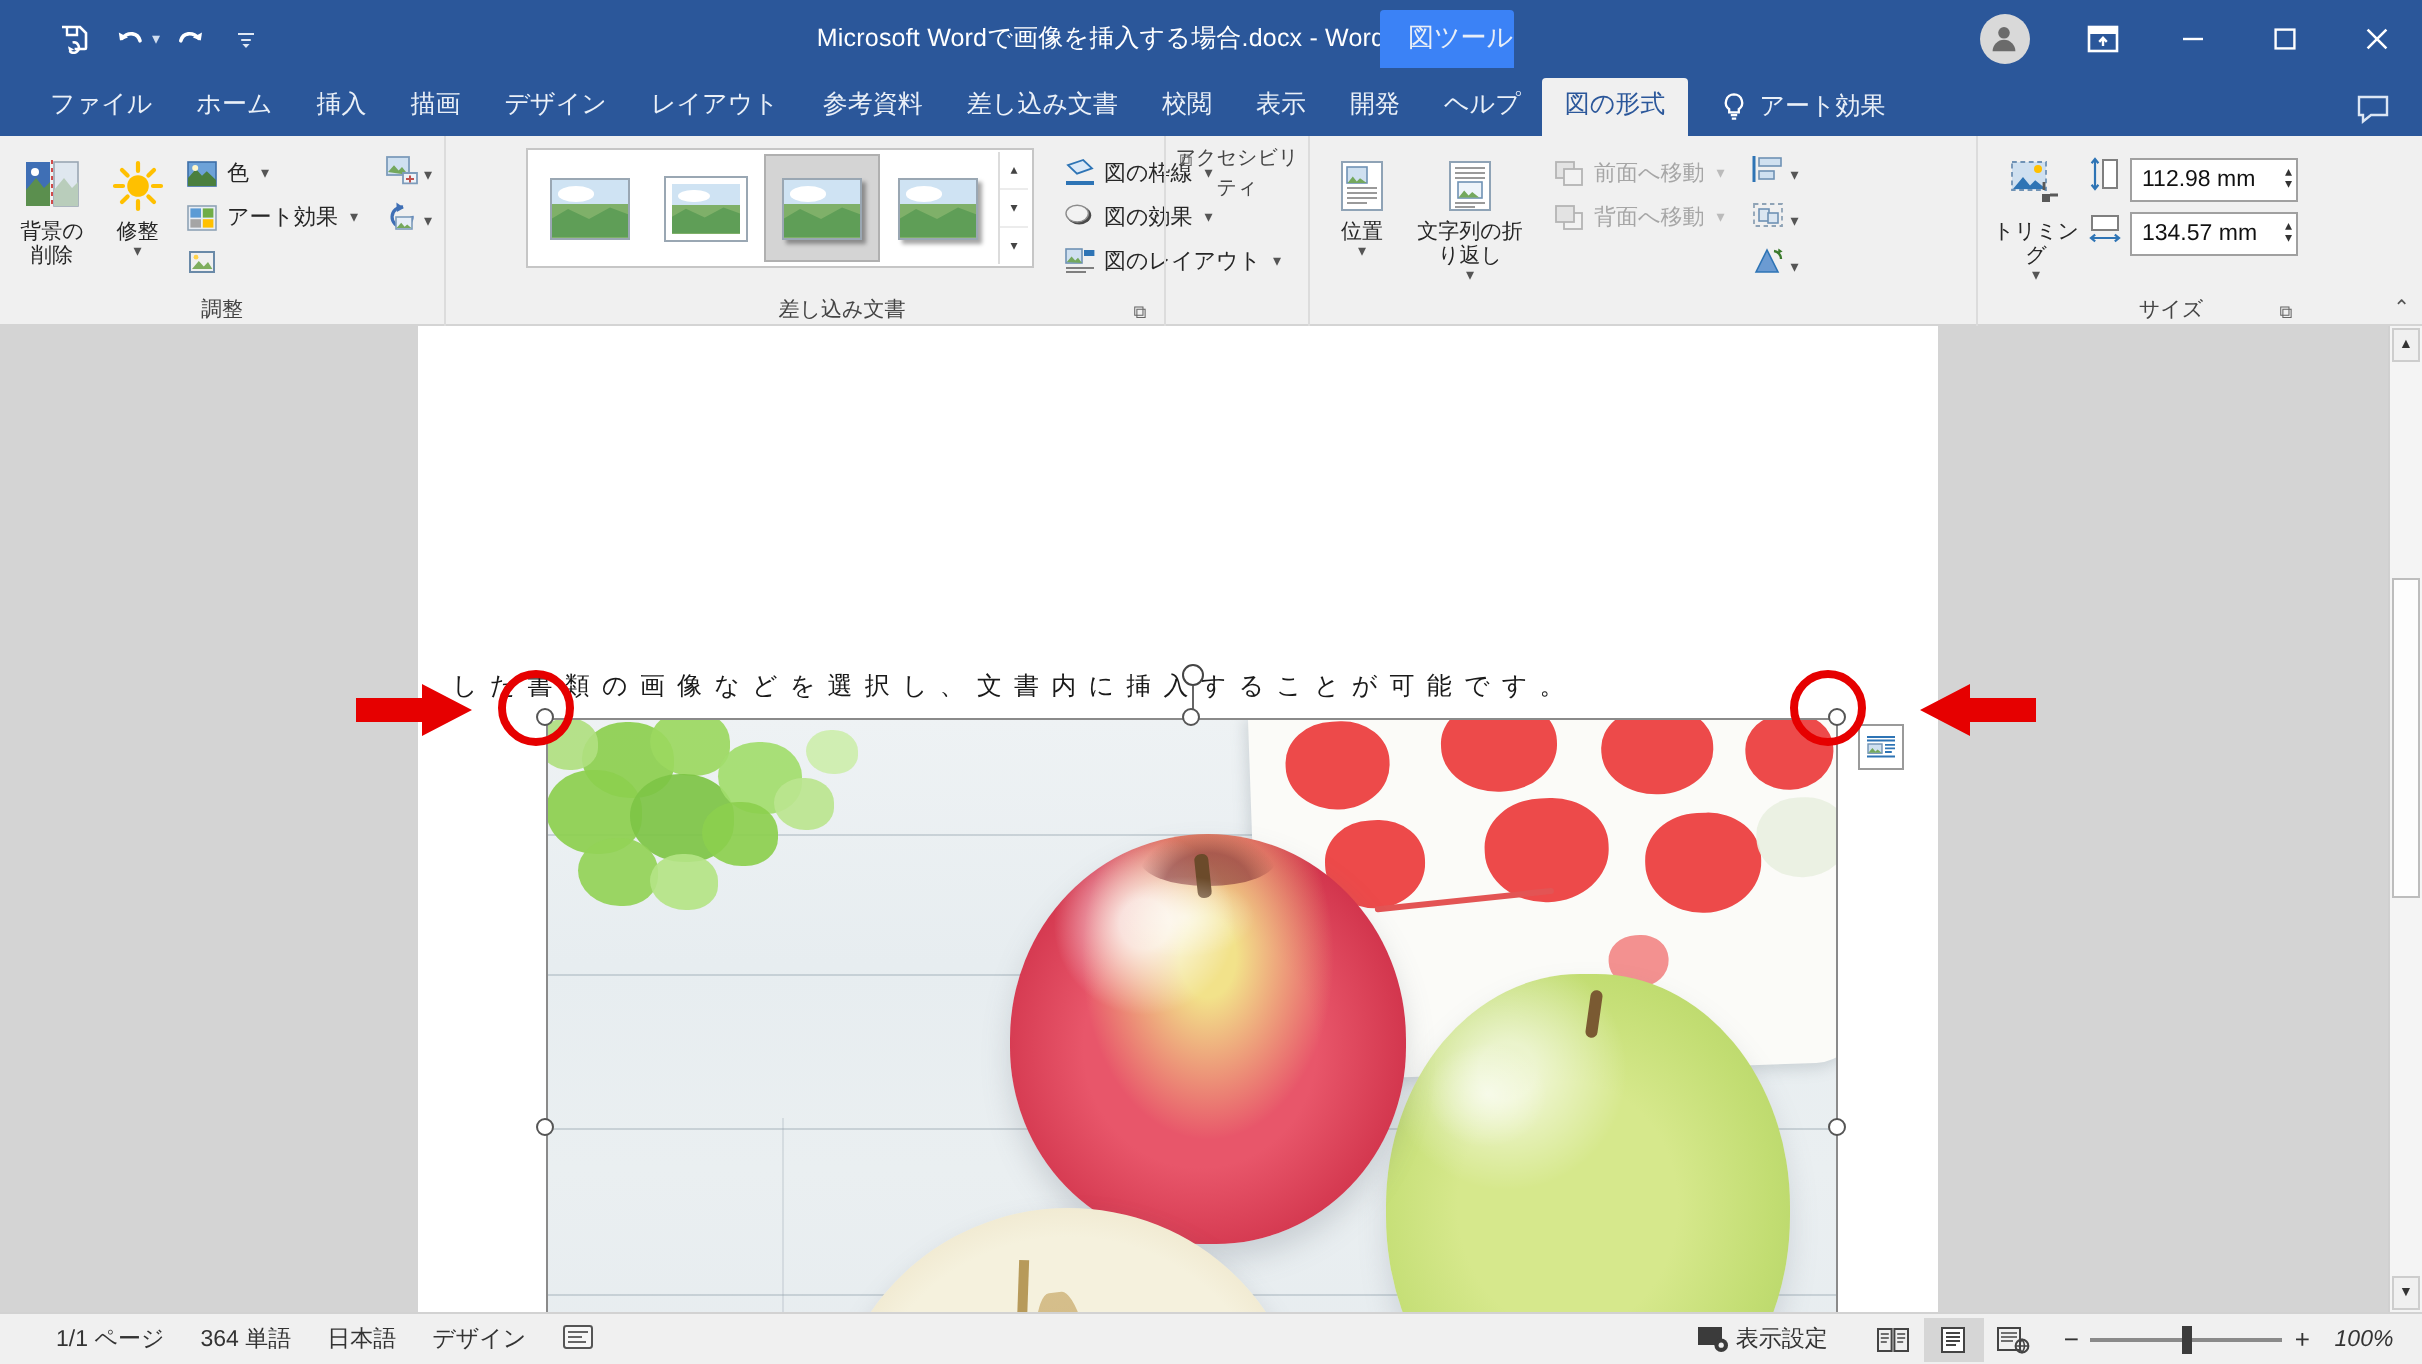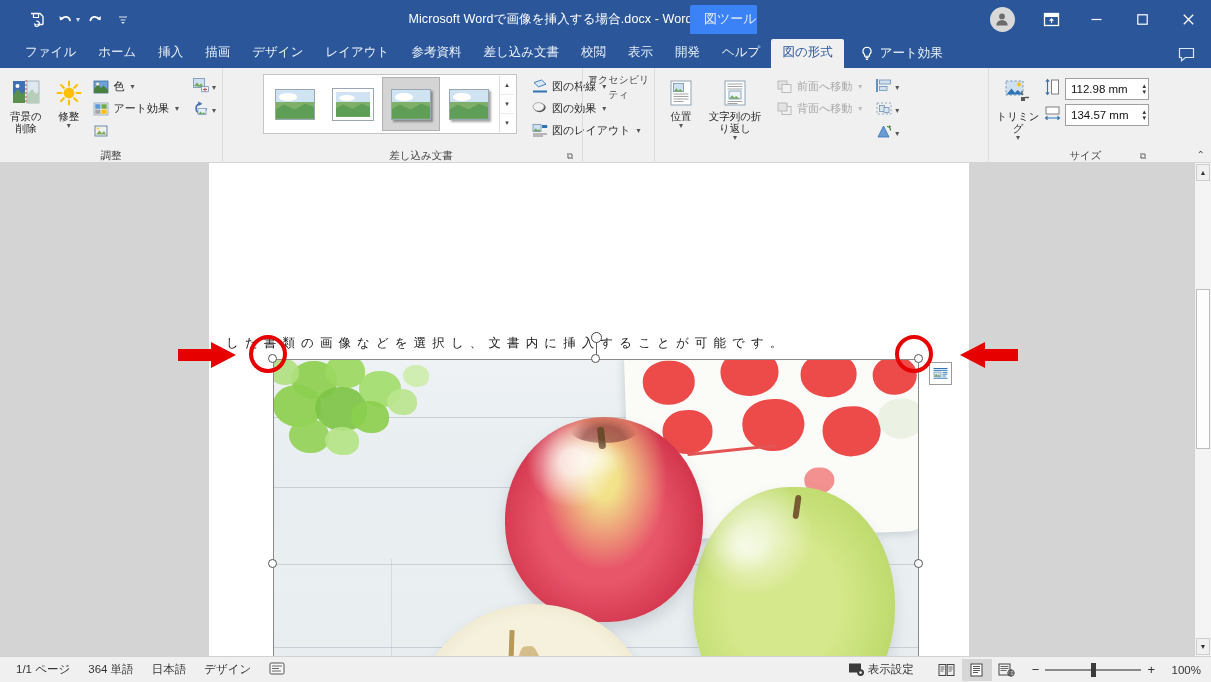--- a/index.html
+++ b/index.html
@@ -305,35 +305,35 @@
   .vs-thumb {
     position: absolute; left: 1px; right: 1px; top: 107px; height: 160px;
     background: #fdfdfd; border: 1px solid #bdbdbd;
   }
 
   
   .statusbar {
     flex: 0 0 26px; height: 26px; background: #f0f0f0; border-top: 1px solid #d2d2d2;
     display: flex; align-items: center; font-size: 11.5px; color: #333;
   }
-  .sb-left { display: flex; align-items: center; gap: 18px; padding-left: 16px; }
+  .sb-left { display: flex; align-items: center; gap: 18px; padding-left: 28px; }
   .sb-right { margin-left: auto; display: flex; align-items: center; padding-right: 10px; gap: 0; }
   .sb-item { white-space: nowrap; }
   .view-btn {
     width: 30px; height: 22px; display: flex; align-items: center; justify-content: center;
   }
   .view-btn.active { background: #d6d6d6; }
   .zoom-slider {
     display: flex; align-items: center; gap: 6px; padding: 0 8px 0 10px;
   }
   .zs-track { width: 96px; height: 2px; background: #8a8a8a; position: relative; }
   .zs-thumb {
     position: absolute; left: 46px; top: -6px; width: 5px; height: 14px; background: #3b3b3b;
   }
-  .zoom-pct { width: 38px; text-align: right; }
+  .zoom-pct { width: 38px; text-align: center; font-style: italic; }
   .sb-sign { font-size: 13px; color: #333; }
 </style>
 </head>
 <body>
 
 <div class="app">
 
   <div class="titlebar">
     <div class="qat">
       <div class="qat-btn">

